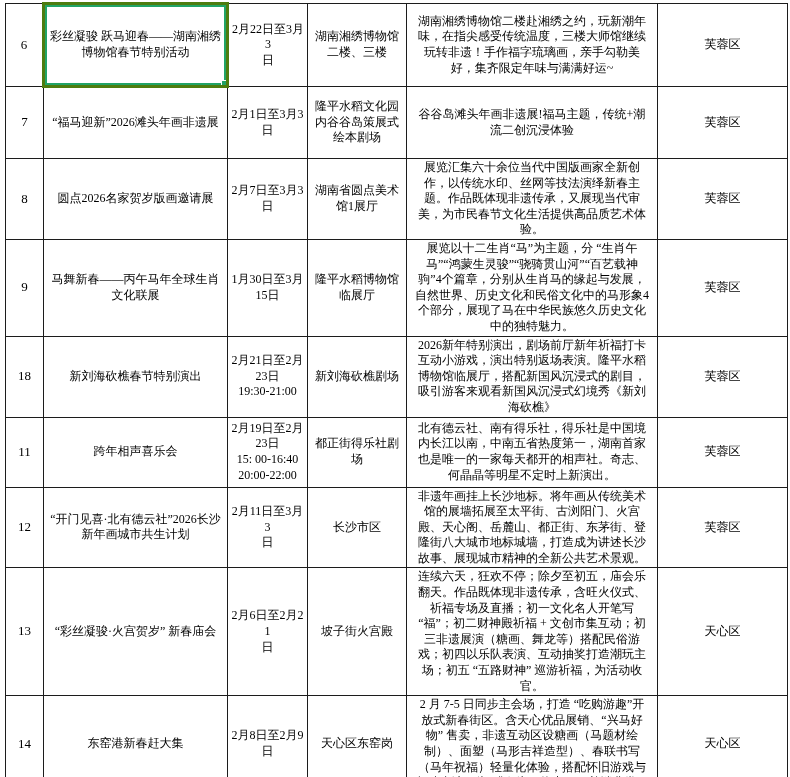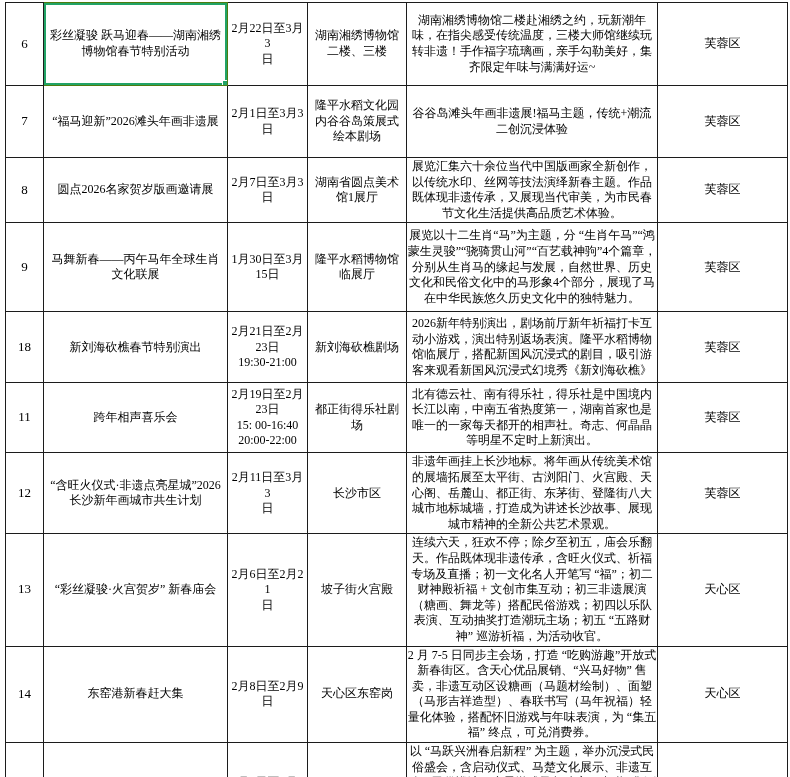--- a/index.html
+++ b/index.html
@@ -20,25 +20,25 @@
     text-align:center;
     vertical-align:middle;
     font-size:12px;
     line-height:1.3;
     padding:1px 3px;
     overflow:hidden;
     word-break:break-all;
   }
   td.num{font-size:13px;}
   td.date{white-space:pre-line;}
-  td.desc{padding:1px 0;}
+  td.desc{padding:1px 8px;}
   td.selected{
     position:relative;
     box-shadow:inset 0 0 0 2px #21a366;
-    border:1px solid #4d7c0f;
+    border:3px solid #4d7c0f;
   }
   .fill-handle{
     position:absolute;
     right:-1px;bottom:-1px;
     width:6px;height:6px;
     background:#21a366;
     border:1px solid #fff;
     box-sizing:border-box;
   }
 </style>
@@ -111,21 +111,21 @@
       <td class="date">2月19日至2月
 23日
 15: 00-16:40
 20:00-22:00</td>
       <td>都正街得乐社剧场</td>
       <td class="desc">北有德云社、南有得乐社，得乐社是中国境内长江以南，中南五省热度第一，湖南首家也是唯一的一家每天都开的相声社。奇志、何晶晶等明星不定时上新演出。</td>
       <td>芙蓉区</td>
     </tr>
     <tr style="height:73px">
       <td class="num">12</td>
-      <td>“含旺火仪式·非遗点亮星城”2026长沙新年画城市共生计划</td>
+      <td>“开门见喜·北有德云社”2026长沙新年画城市共生计划</td>
       <td class="date">2月11日至3月3
 日</td>
       <td>长沙市区</td>
       <td class="desc">非遗年画挂上长沙地标。将年画从传统美术馆的展墙拓展至太平街、古浏阳门、火宫殿、天心阁、岳麓山、都正街、东茅街、登隆街八大城市地标城墙，打造成为讲述长沙故事、展现城市精神的全新公共艺术景观。</td>
       <td>芙蓉区</td>
     </tr>
     <tr style="height:102px">
       <td class="num">13</td>
       <td>“彩丝凝骏·火宫贺岁” 新春庙会</td>
       <td class="date">2月6日至2月21

